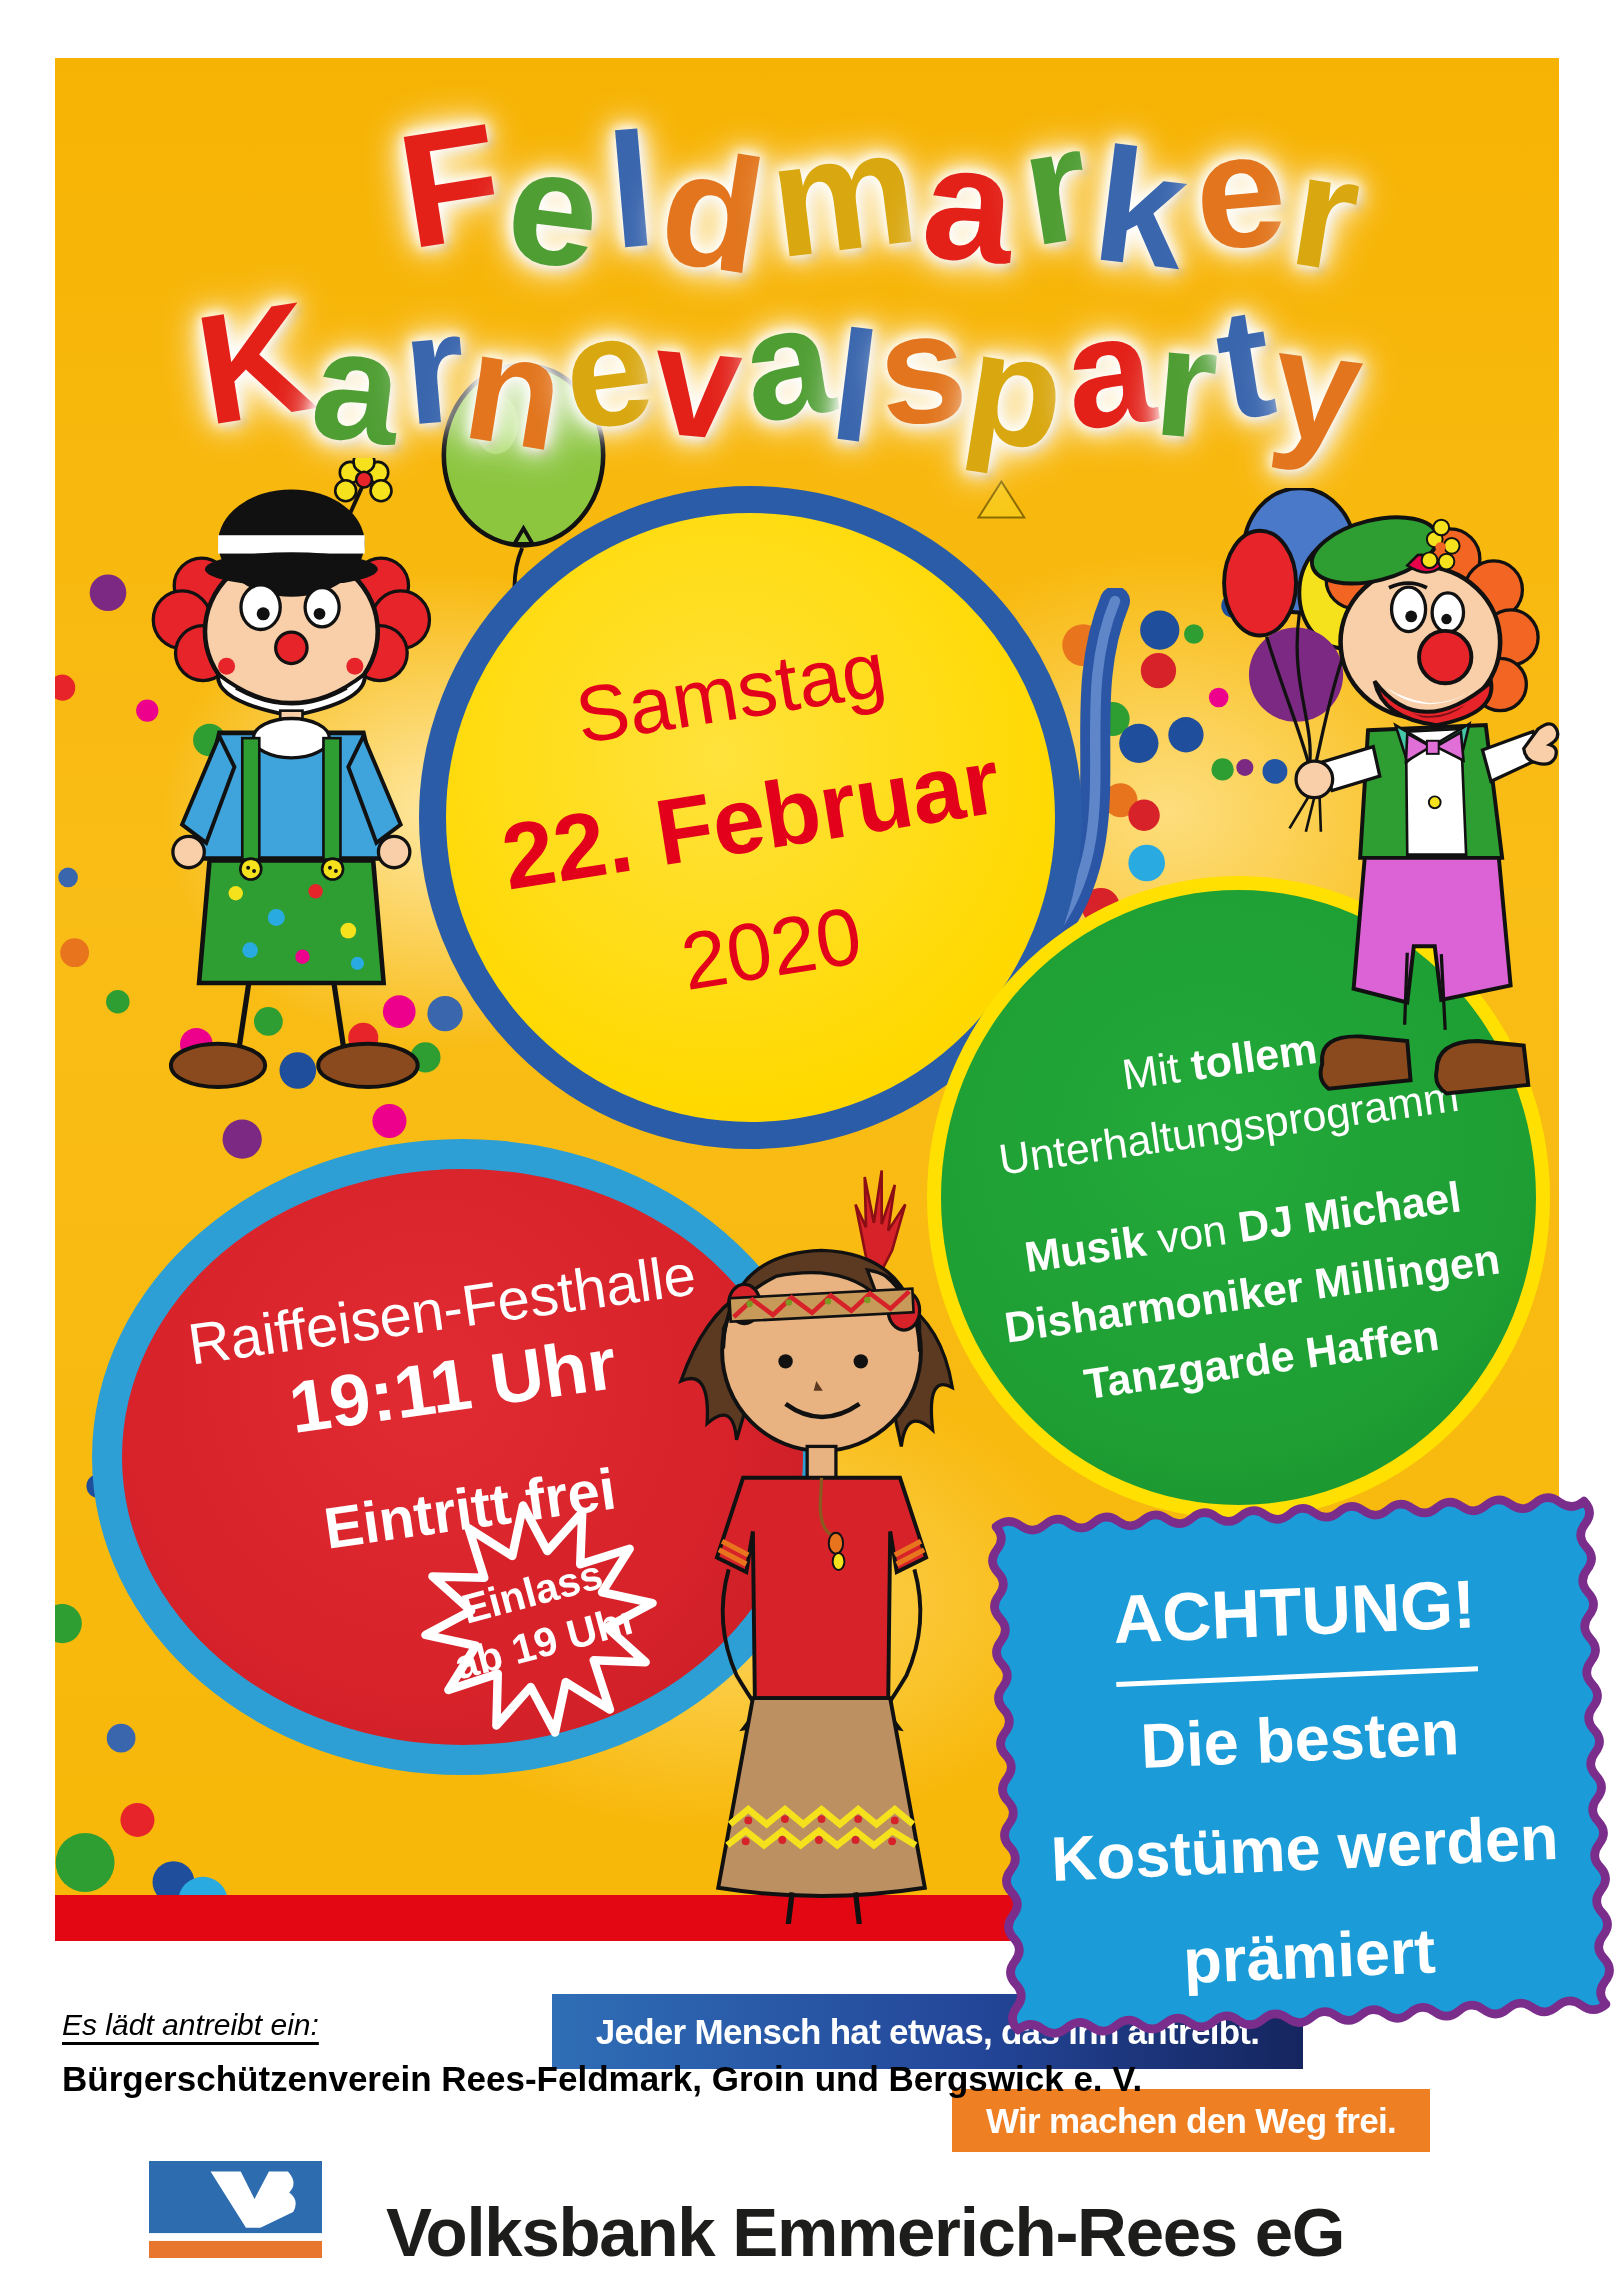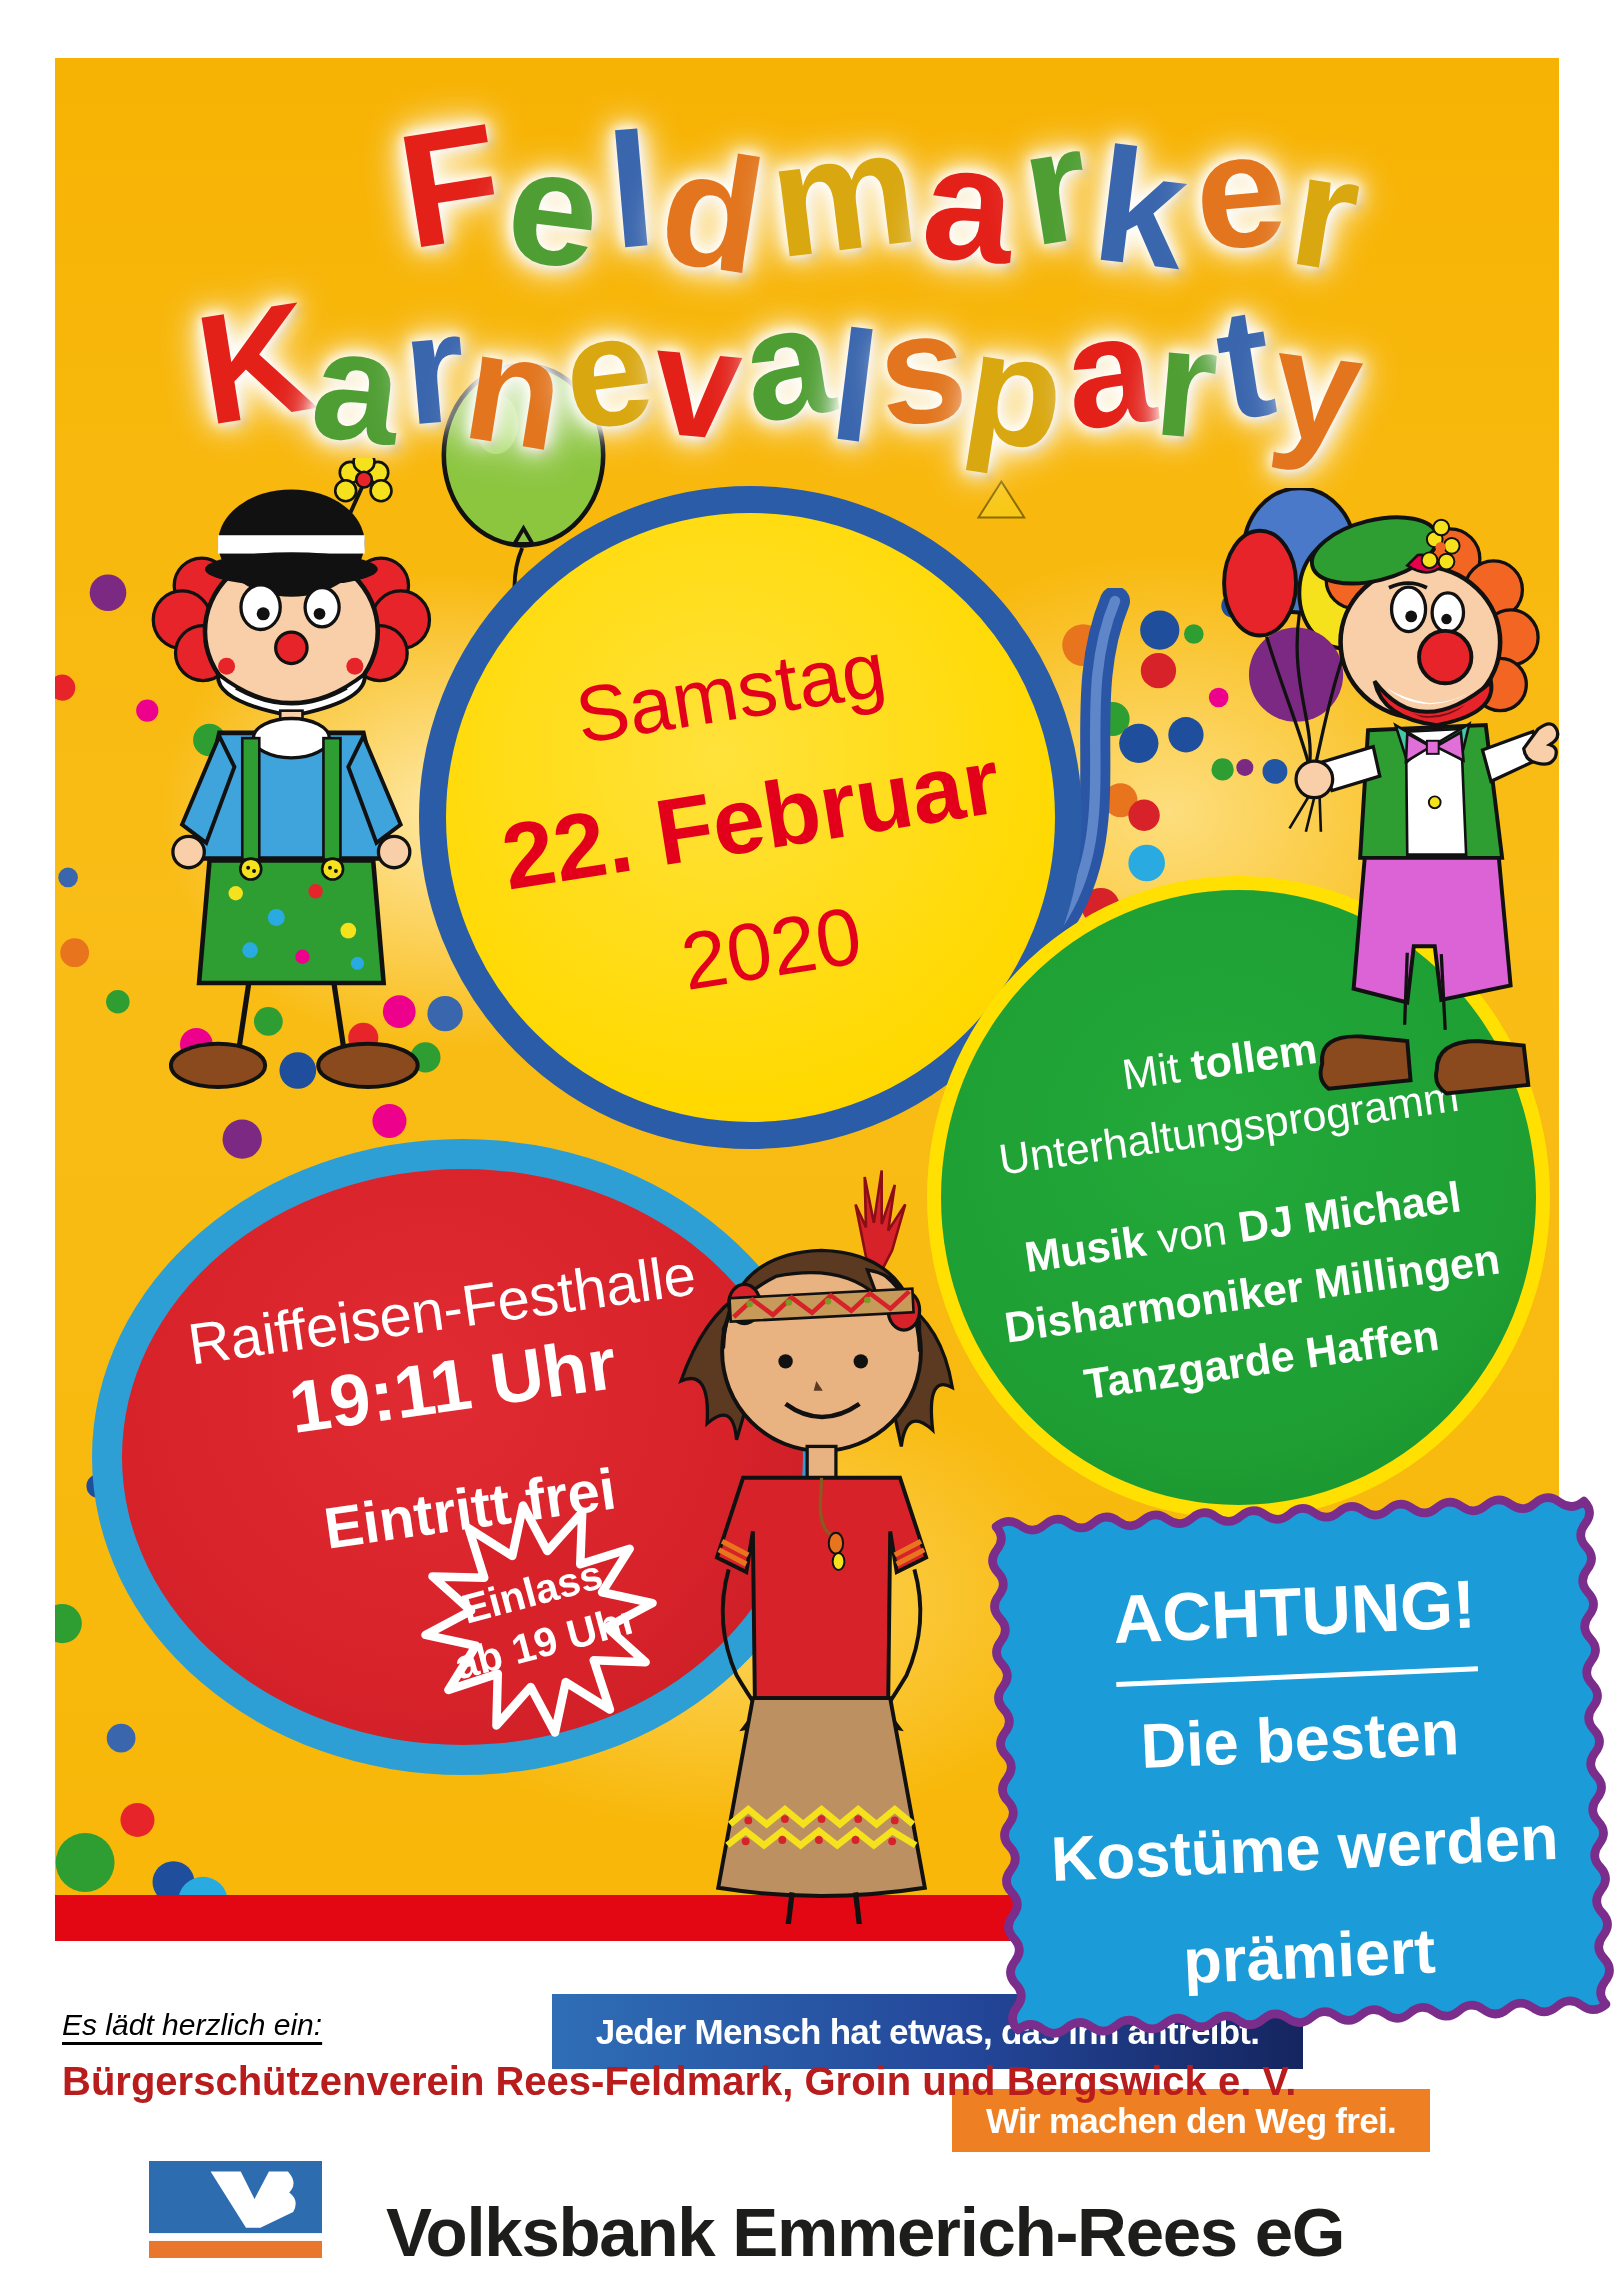--- a/index.html
+++ b/index.html
@@ -58,21 +58,21 @@
   #attention-text .heading{display:inline-block;border-bottom:5.9px solid #fff;padding-bottom:3.9px;margin-bottom:6.5px;font-size:68px;}
 
   
   #entry-star{left:353px;top:1430px;width:262px;height:262px;z-index:7;}
   #entry-star .startext{position:absolute;left:0;top:77px;width:262px;text-align:center;color:#fff;
      font-weight:bold;font-size:41px;line-height:1.28;transform:rotate(-15deg);}
 
   
   .footer-invite{left:62px;top:2008px;font-size:30px;font-style:italic;color:#000;
      text-decoration:underline;text-underline-offset:6.5px;z-index:3;}
-  .footer-host{left:62px;top:2059px;font-size:40px;font-weight:bold;color:#b91c1c;z-index:3;}
+  .footer-host{left:62px;top:2059px;font-size:35px;font-weight:bold;color:#000000;z-index:3;}
   #bank-slogan-bar{left:552px;top:1994px;width:751px;height:75px;
      background:linear-gradient(90deg,#2f6eb6 0%,#24479a 55%,#15255f 100%);
      display:flex;align-items:center;justify-content:center;}
   #bank-slogan-bar span{color:#fff;font-size:35px;font-weight:bold;letter-spacing:-0.7px;}
   #bank-claim-bar{left:952px;top:2089px;width:478px;height:63px;background:#ee7f23;
      display:flex;align-items:center;justify-content:center;}
   #bank-claim-bar span{color:#fff;font-size:35px;font-weight:bold;letter-spacing:-0.7px;}
   #volksbank-logo{left:149px;top:2161px;width:173px;height:97px;}
   #bank-name{left:386px;top:2193px;font-size:69px;font-weight:bold;color:#1d1d1b;letter-spacing:-1.3px;white-space:nowrap;}
 
@@ -397,21 +397,21 @@
     <div id="attention-text">
       <div><span class="heading">ACHTUNG!</span></div>
       <div>Die besten</div>
       <div>Kostüme werden</div>
       <div>prämiert</div>
     </div>
   </div>
 
 </div>
 
-<div class="abs footer-invite">Es lädt herzlich ein:</div>
+<div class="abs footer-invite">Es lädt antreibt ein:</div>
 <div class="abs footer-host">Bürgerschützenverein Rees-Feldmark, Groin und Bergswick e. V.</div>
 
 <div id="bank-slogan-bar" class="abs">
   <span>Jeder Mensch hat etwas, das ihn antreibt.</span>
 </div>
 <div id="bank-claim-bar" class="abs">
   <span>Wir machen den Weg frei.</span>
 </div>
 
 <svg id="volksbank-logo" class="abs" width="173" height="97" viewBox="0 0 264 148">

